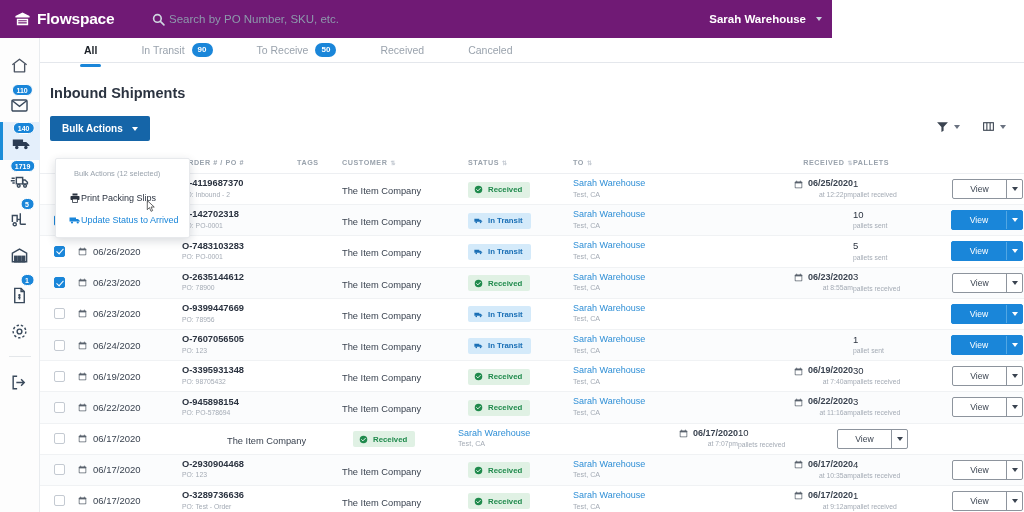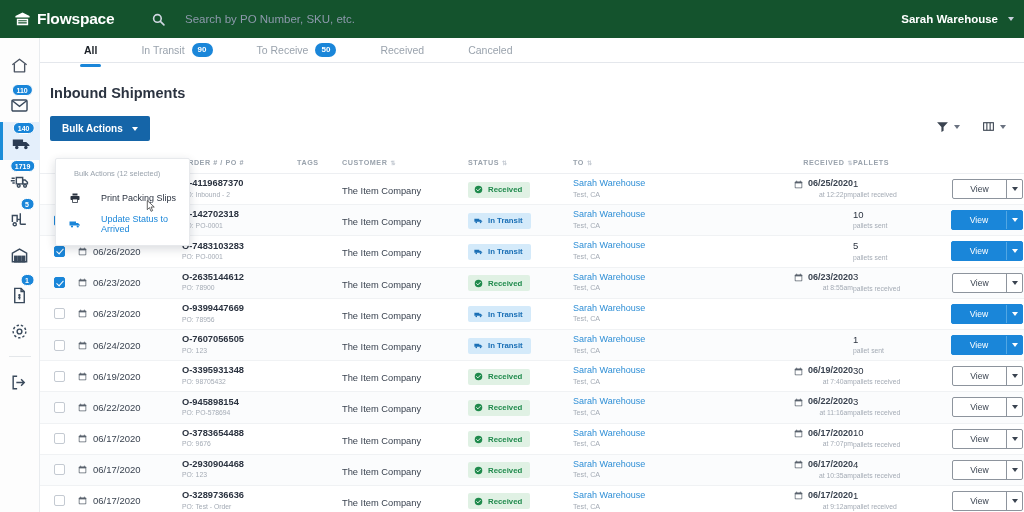--- a/index.html
+++ b/index.html
@@ -6,27 +6,27 @@
   html, body {
     width: 1024px; height: 512px;
     font-family: "Liberation Sans", sans-serif;
     background: #ffffff;
     overflow: hidden;
   }
   .app { position: relative; width: 1024px; height: 512px; }
 
   
   .topbar {
-    position: absolute; top: 0; left: 0; width: 1024px; height: 38px;
-    background: #14532d; display: flex; align-items: center;
+    position: absolute; top: 0; left: 0; width: 832px; height: 38px;
+    background: #701a75; display: flex; align-items: center;
   }
   .logo-wrap { display: flex; align-items: center; gap: 6px; padding-left: 14px; width: 126px; }
   .logo-mark { width: 17px; height: 17px; display: block; }
   .logo-text { color: #fff; font-size: 15.5px; font-weight: 700; letter-spacing: -.2px; }
-  .search-wrap { display: flex; align-items: flex-start; gap: 20px; margin-left: 26px; }
+  .search-wrap { display: flex; align-items: flex-start; gap: 4px; margin-left: 26px; }
   .search-ico { width: 13px; height: 13px; display: block; }
   .search-input {
     background: transparent; border: none; outline: none;
     color: #cfd6e0; font-size: 11.5px; width: 300px;
     font-family: "Liberation Sans", sans-serif;
   }
   .search-input::placeholder { color: #8d99ac; }
   .user-wrap {
     position: absolute; right: 10px; top: 0; height: 38px;
     display: flex; align-items: center; gap: 10px;
@@ -89,21 +89,21 @@
   }
   .bulk-caret { width: 0; height: 0; border-left: 3.5px solid transparent; border-right: 3.5px solid transparent; border-top: 4.5px solid #fff; }
 
   .dropdown {
     position: absolute; top: 138px; left: 55px; width: 135px;
     background: #fff; border: 1px solid #e7e9ec; border-radius: 2px;
     box-shadow: 0 3px 10px rgba(20,30,50,.16); padding: 8px 0 6px 0; z-index: 30; margin-top: 20px;
   }
   .dd-head { font-size: 7.5px; color: #9aa3ad; padding: 2px 0 9px 18px; }
   .dd-item {
-    display: flex; align-items: center; gap: 20px; padding: 5px 4px 5px 13px;
+    display: flex; align-items: center; gap: 0; padding: 5px 4px 5px 13px;
     font-size: 9px; color: #2b3340;
   }
   .dd-item.link { color: #1a86d9; }
   .dd-ico { width: 12px; height: 12px; display: block; flex: none; }
   .cursor-ico { position: absolute; left: 88px; top: 40px; width: 13px; height: 15px; }
 
   .tools { position: absolute; top: 120px; right: 18px; display: flex; align-items: center; gap: 22px; }
   .tool { display: flex; align-items: center; gap: 5px; }
   .tool-ico { width: 13px; height: 13px; display: block; color: #4a5361; }
   .tool-caret { width: 0; height: 0; border-left: 3px solid transparent; border-right: 3px solid transparent; border-top: 4px solid #6a7280; }
@@ -770,24 +770,20 @@
           </div>
           <div class="c-date">
             <svg class="cal-ico" viewBox="0 0 24 24" fill="#5a636e">
               <rect x="2" y="4" width="20" height="18" rx="2"></rect>
               <rect x="4" y="9" width="16" height="11" fill="#fff"></rect>
               <rect x="6" y="1.5" width="2.5" height="5" rx="1"></rect>
               <rect x="15.5" y="1.5" width="2.5" height="5" rx="1"></rect>
             </svg>
             <span class="date-txt">06/17/2020</span>
           </div>
-          <div class="c-order">
-            <div class="ord-num">O-3783654488</div>
-            <div class="po-num">PO: 9676</div>
-          </div>
           <div class="c-tags"></div>
           <div class="c-cust"><span class="cust">The Item Company</span></div>
           <div class="c-stat"><span class="badge received">
               <svg class="badge-ico" viewBox="0 0 24 24" fill="#1f8a4c">
                 <circle cx="12" cy="12" r="10"></circle>
                 <path d="M7 12.3l3.3 3.3L17 8.9" stroke="#fff" stroke-width="2.4" fill="none" stroke-linecap="round"></path>
               </svg>
               <span>Received</span>
             </span></div>
           <div class="c-to">

